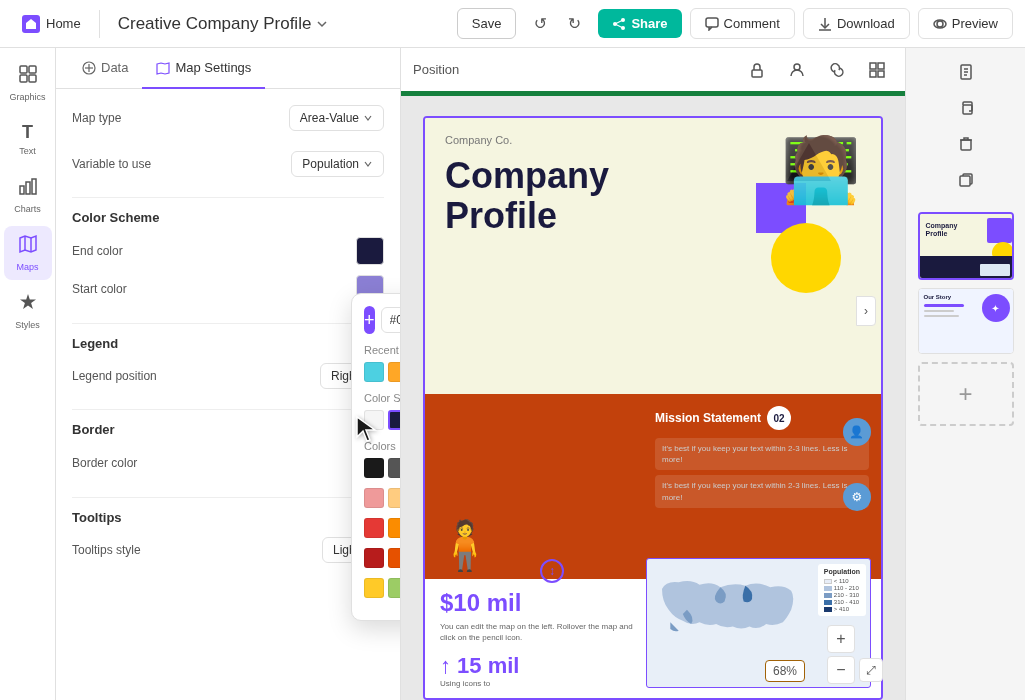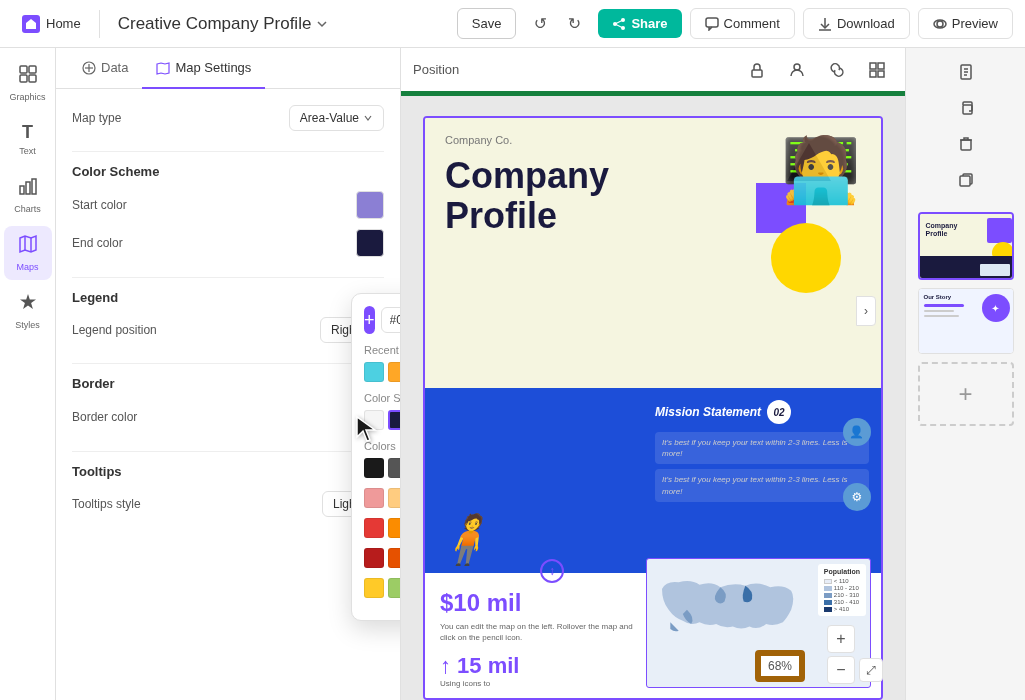--- a/index.html
+++ b/index.html
@@ -400,32 +400,43 @@
           <span class="panel-row-label">Map type</span>
           <div class="panel-dropdown">
             <span>Area-Value</span>
             <svg width="10" height="10" viewBox="0 0 10 10" fill="#666">
               <polyline points="2,3 5,7 8,3" stroke="#666" stroke-width="1.2" fill="none"></polyline>
             </svg>
           </div>
         </div>
       </div>
 
+      <div class="panel-section">
+        <div class="panel-row">
+          <span class="panel-row-label">Variable to use</span>
+          <div class="panel-dropdown">
+            <span>Population</span>
+            <svg width="10" height="10" viewBox="0 0 10 10" fill="#666">
+              <polyline points="2,3 5,7 8,3" stroke="#666" stroke-width="1.2" fill="none"></polyline>
+            </svg>
+          </div>
+        </div>
+      </div>
 
       <div class="panel-divider"></div>
 
       <div class="panel-section">
         <div class="panel-section-title">Color Scheme</div>
         <div class="panel-row">
+          <span class="panel-row-label">End color</span>
+          <div class="color-swatch" style="background:#1a1a3e;"></div>
+        </div>
+        <div class="panel-row">
           <span class="panel-row-label">Start color</span>
           <div class="color-swatch" style="background:#8b7fd4;"></div>
-        </div>
-        <div class="panel-row">
-          <span class="panel-row-label">End color</span>
-          <div class="color-swatch" style="background:#1a1a3e;"></div>
         </div>
       </div>
 
       <div class="panel-divider"></div>
 
       <div class="panel-section">
         <div class="panel-section-title">Legend</div>
         <div class="panel-row">
           <span class="panel-row-label">Legend position</span>
           <div class="panel-dropdown">
@@ -574,21 +585,21 @@
 
               <div style="position:absolute;top:50px;right:55px;width:50px;height:50px;background:#7c4dff;"></div>
 
               <div style="position:absolute;top:10px;right:30px;width:0;height:0;border-left:22px solid transparent;border-right:22px solid transparent;border-bottom:38px solid #1a1a3e;"></div>
 
               <div style="position:absolute;top:90px;right:20px;width:70px;height:70px;border-radius:50%;background:#ffd700;"></div>
 
               <div style="position:absolute;top:0;right:0;font-size:64px;opacity:0.9;">🧑‍💻</div>
             </div>
 
-            <div style="position:absolute;top:270px;left:0;right:0;height:185px;background:#1d4ed8;font-style:italic;">
+            <div style="position:absolute;top:276px;left:0;right:0;height:185px;background:#c2410c;">
               <div style="position:absolute;top:12px;left:230px;right:12px;">
                 <div style="display:flex;align-items:center;gap:6px;margin-bottom:8px;">
                   <span style="font-size:12px;font-weight:700;color:#fff;">Mission Statement</span>
                   <div style="width:24px;height:24px;border-radius:50%;background:#fff;display:flex;align-items:center;justify-content:center;font-size:10px;font-weight:800;color:#1a1a3e;">02</div>
                 </div>
                 <div style="background:rgba(255,255,255,0.12);border-radius:4px;padding:5px 7px;margin-bottom:5px;">
                   <div style="font-size:8px;color:#ccc;line-height:1.4;">It's best if you keep your text within 2-3 lines. Less is more!</div>
                 </div>
                 <div style="background:rgba(255,255,255,0.12);border-radius:4px;padding:5px 7px;">
                   <div style="font-size:8px;color:#ccc;line-height:1.4;">It's best if you keep your text within 2-3 lines. Less is more!</div>
@@ -645,21 +656,21 @@
               </div>
             </div>
           </div>
         </div>
       </div>
 
       <div style="position:absolute;bottom:16px;right:50px;display:flex;flex-direction:column;align-items:center;gap:3px;">
         <div class="zoom-btn">+</div>
         <div class="zoom-btn">−</div>
       </div>
-      <div style="position:absolute;bottom:18px;right:100px;font-size:12px;color:#555;background:#fff;border:6px solid #a16207;border-radius:4px;padding:3px 7px;">68%</div>
+      <div style="position:absolute;bottom:18px;right:100px;font-size:12px;color:#555;background:#fff;border:1px solid #a16207;border-radius:4px;padding:3px 7px;">68%</div>
       <div style="position:absolute;bottom:18px;right:22px;width:24px;height:24px;background:#fff;border:1px solid #e0e0e0;border-radius:4px;display:flex;align-items:center;justify-content:center;cursor:pointer;font-size:12px;color:#555;">⤢</div>
     </div>
   </div>
 
   <div class="right-panel">
 
     <div style="display:flex;flex-direction:column;gap:4px;margin-bottom:8px;align-items:center;">
       <div class="right-icon-btn">
         <svg width="16" height="16" viewBox="0 0 16 16" fill="none" stroke="#555" stroke-width="1.5">
           <rect x="3" y="1" width="10" height="14" rx="1"></rect>

